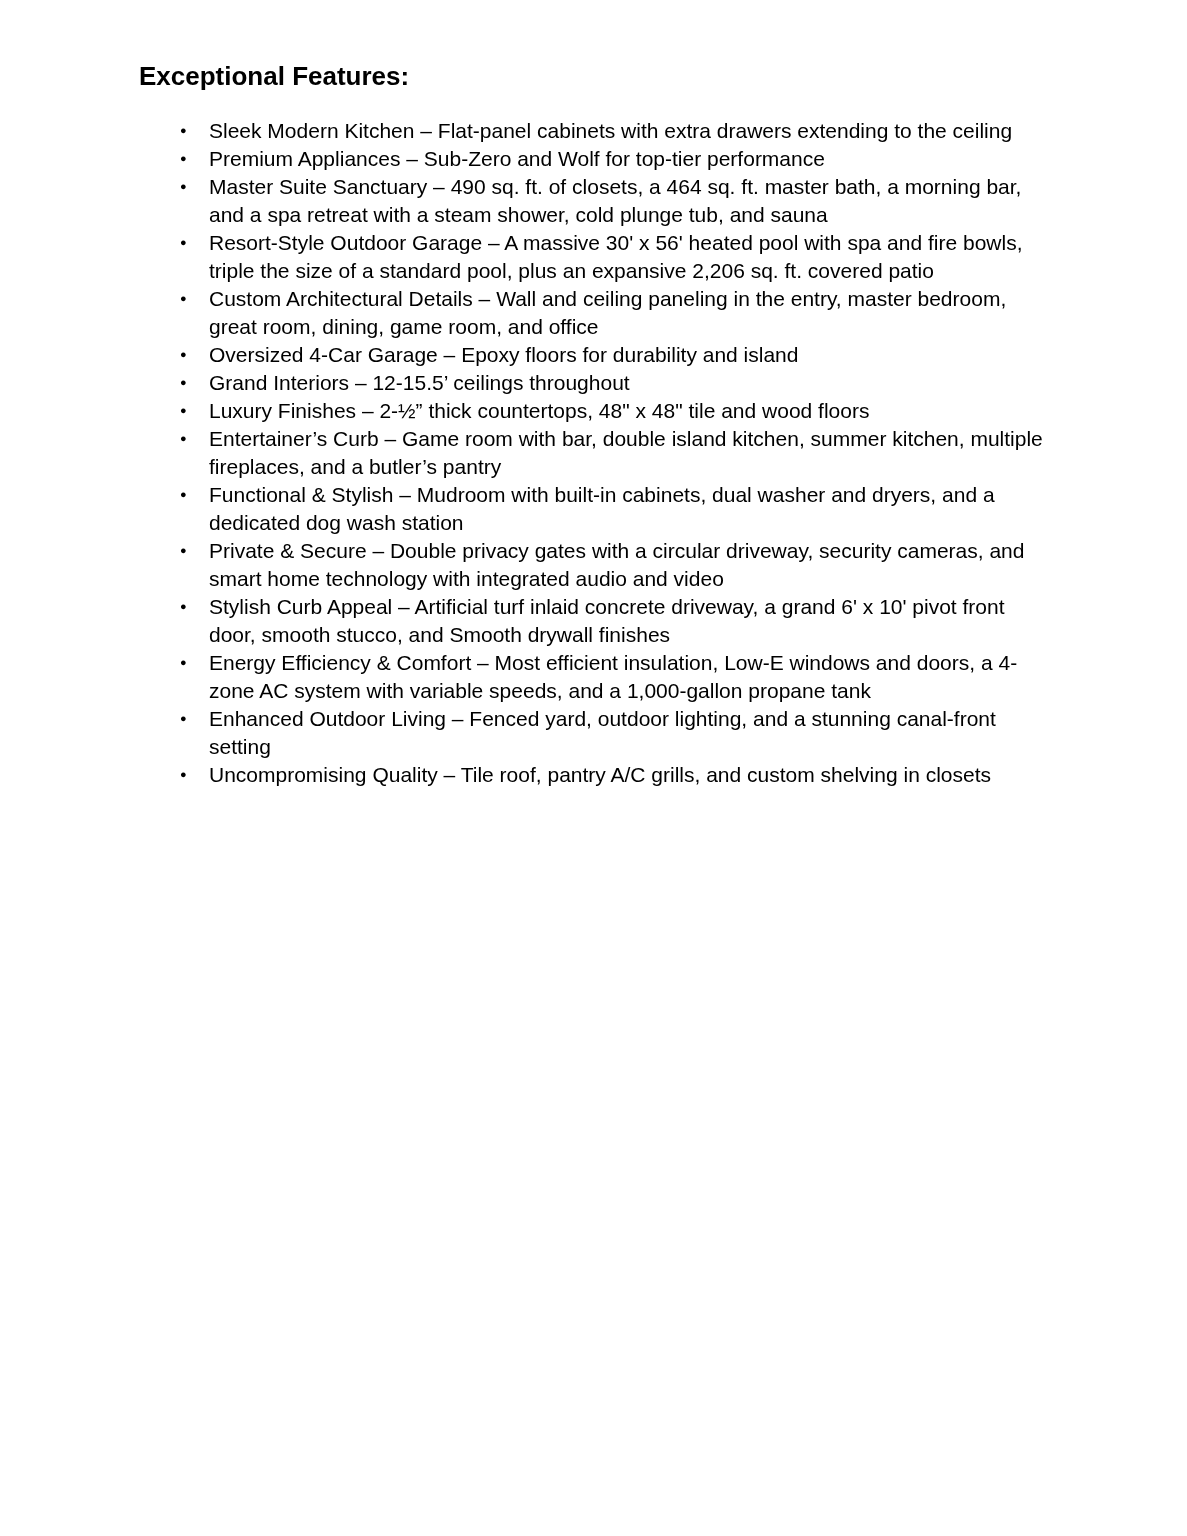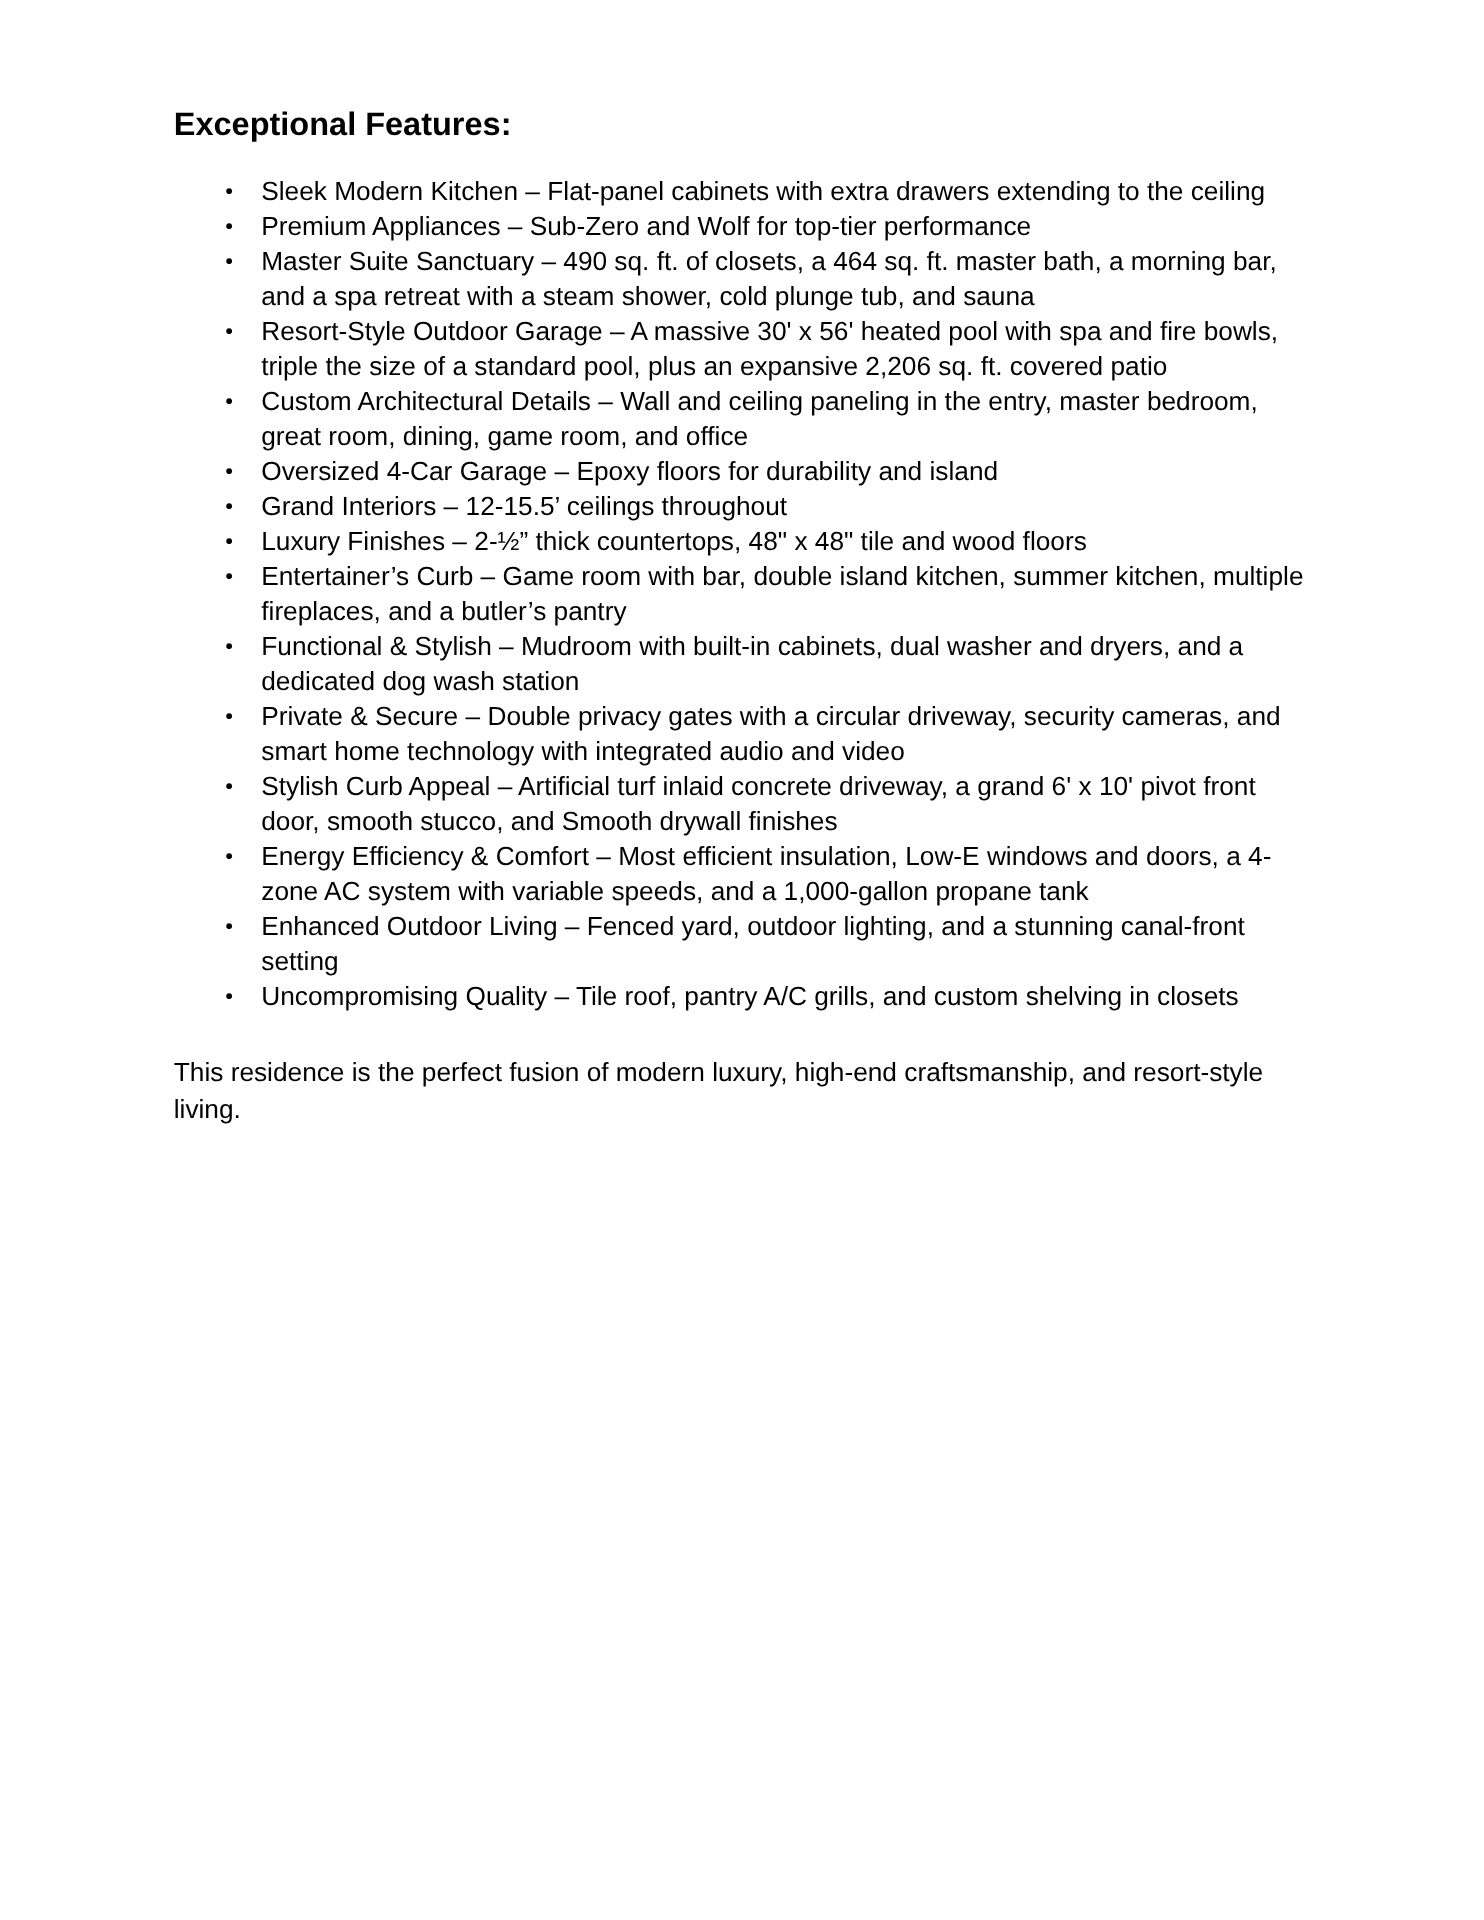--- a/index.html
+++ b/index.html
@@ -11,21 +11,21 @@
     height: 1536px;
     background: #ffffff;
     color: #000000;
     font-family: "Liberation Sans", "DejaVu Sans", sans-serif;
     -webkit-font-smoothing: antialiased;
   }
   .page {
     box-sizing: border-box;
     width: 1187px;
     min-height: 1536px;
-    padding: 84px 140px 0 139px;
+    padding: 61px 140px 0 139px;
     background: #ffffff;
   }
   .doc-heading {
     margin: 0;
     font-size: 26px;
     line-height: 30px;
     font-weight: 700;
   }
   .features {
     list-style: none;
@@ -84,14 +84,13 @@
 
   <li class="feature-item"><span class="marker">●</span><span class="ftitle">Stylish Curb Appeal</span><span class="fsep"> – </span><span class="ftext">Artificial turf inlaid concrete driveway, a grand 6' x 10' pivot front door, smooth stucco, and Smooth drywall finishes</span></li>
 
   <li class="feature-item"><span class="marker">●</span><span class="ftitle">Energy Efficiency &amp; Comfort</span><span class="fsep"> – </span><span class="ftext">Most efficient insulation, Low-E windows and doors, a 4-zone AC system with variable speeds, and a 1,000-gallon propane tank</span></li>
 
   <li class="feature-item"><span class="marker">●</span><span class="ftitle">Enhanced Outdoor Living</span><span class="fsep"> – </span><span class="ftext">Fenced yard, outdoor lighting, and a stunning canal-front setting</span></li>
 
   <li class="feature-item"><span class="marker">●</span><span class="ftitle">Uncompromising Quality</span><span class="fsep"> – </span><span class="ftext">Tile roof, pantry A/C grills, and custom shelving in closets</span></li>
 </ul>
 
-  <p class="closing">This residence is the perfect fusion of modern luxury, high-end craftsmanship, and resort-style living.</p>
 </div>
 
 </body></html>

